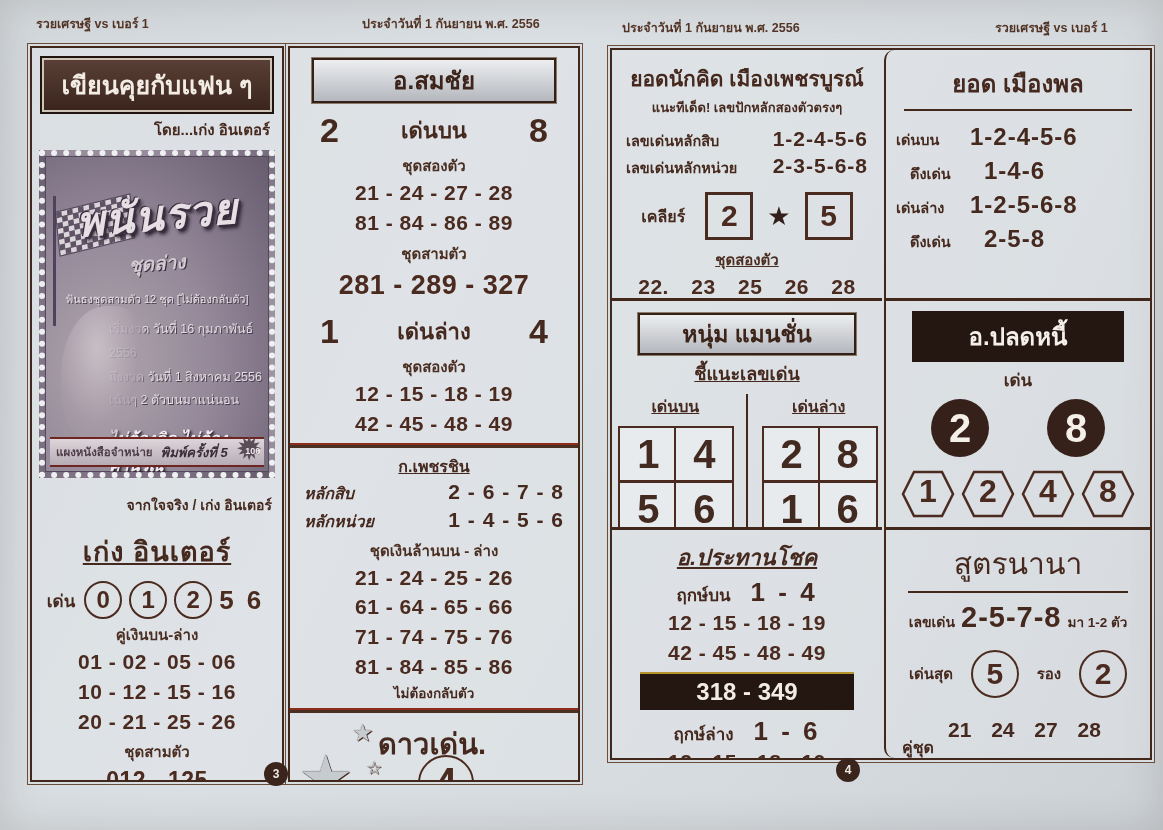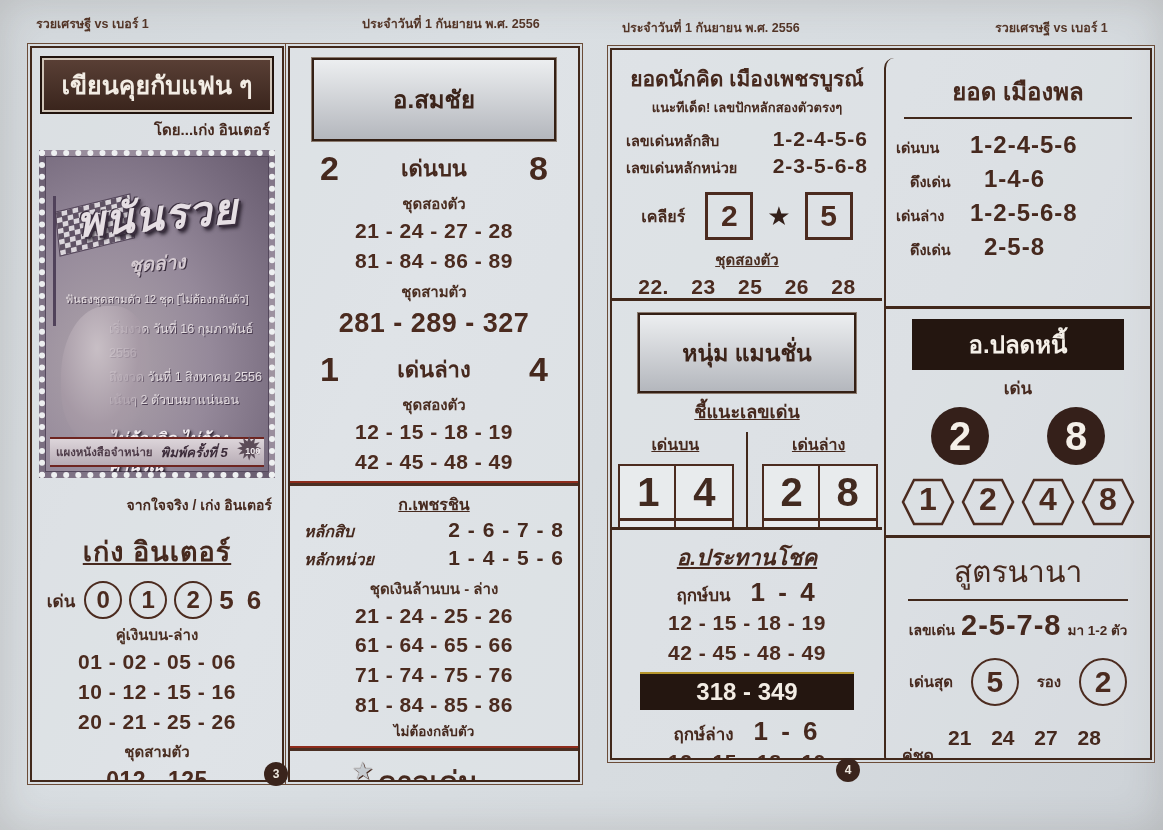--- a/index.html
+++ b/index.html
@@ -9,27 +9,27 @@
     font-family:"Liberation Sans","DejaVu Sans",sans-serif;color:#46291e;
     box-shadow:inset 0 0 40px rgba(70,60,50,.18);
   }
   .masthead{position:absolute;font-size:12.5px;font-weight:bold;color:#533527;white-space:nowrap;}
   
   .dbl{position:absolute;border:2px solid #41281b;box-shadow:0 0 0 2px #d8dde1,0 0 0 3px #6b4c38;background:rgba(232,236,238,.35);}
   .lcol{left:30px;top:46px;width:250px;height:732px;padding:0;overflow:hidden;}
   .mcol{left:288px;top:46px;width:288px;height:732px;overflow:hidden;}
   .rbox{left:610px;top:48px;width:538px;height:708px;overflow:hidden;}
   .rcol-l{position:absolute;left:0;top:0;width:270px;height:100%;}
-  .rcol-r{position:absolute;left:272px;top:8px;right:0;height:100%;border-left:2px solid #41281b;border-radius:10px;}
+  .rcol-r{position:absolute;left:272px;top:0;right:0;height:100%;border-left:2px solid #41281b;border-radius:10px;}
   .sec{overflow:hidden;}
   .sep{height:3px;background:#4a2f23;box-shadow:0 -2px 0 #8e2c1c;margin:6px 0;}
   
   .bar-dark{margin:8px 8px 2px;padding:7px 4px;text-align:center;background:linear-gradient(#5a4036,#39241c);
     color:#f2ece4;font-size:25px;font-weight:800;border:2px solid #21130d;box-shadow:inset 0 0 0 2px #cfc4b8;}
-  .bar-gray{margin:10px 22px 6px;padding:20px 4px;text-align:center;background:linear-gradient(#eceef0,#b4b7bd);
+  .bar-gray{margin:10px 22px 6px;padding:1px 4px;text-align:center;background:linear-gradient(#eceef0,#b4b7bd);
     color:#3c241a;font-size:24px;font-weight:800;border:2px solid #3420156;border:2px solid #342015;box-shadow:0 0 0 1px #8a7a6e;}
   .bar-black{margin:10px 26px 4px;padding:6px 4px;text-align:center;background:#241610;color:#f4efe8;
     font-size:24px;font-weight:800;}
   .ctr{text-align:center;}
   .numrow{text-align:center;font-weight:800;font-size:21px;letter-spacing:.5px;line-height:1.42;color:#4b2b1f;}
   .small-label{text-align:center;font-size:15px;font-weight:bold;color:#4b2f22;margin-top:4px;}
   .wsp{word-spacing:16px;}
   
   .circ{display:inline-flex;align-items:center;justify-content:center;border:2px solid #4b2b1f;border-radius:50%;
     font-weight:800;color:#4b2b1f;background:transparent;}

